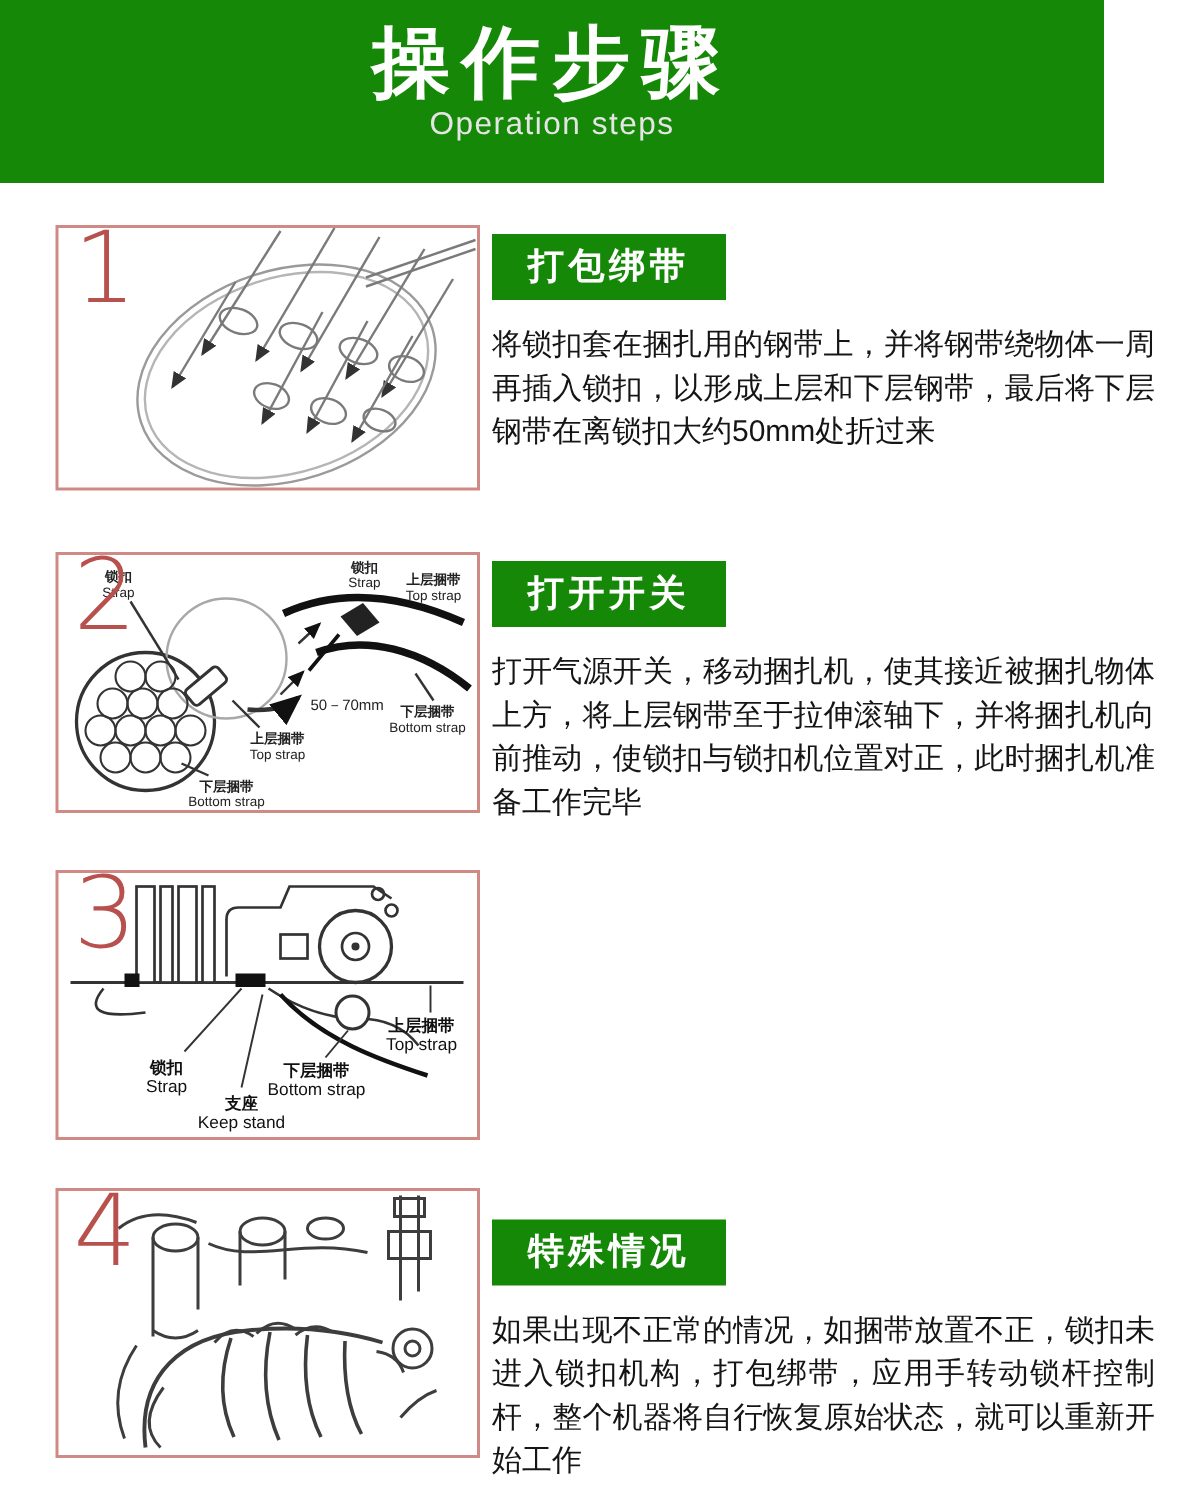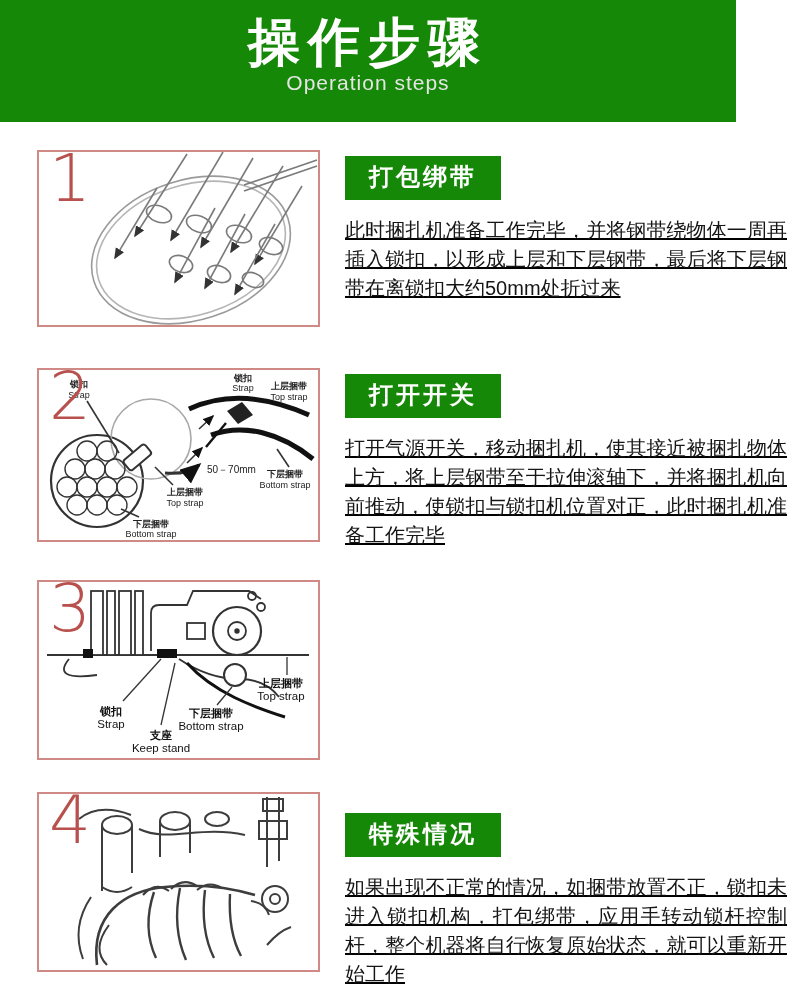--- a/index.html
+++ b/index.html
@@ -11,21 +11,21 @@
   .header .title{margin:0;padding-top:14px;font-size:52px;font-weight:bold;letter-spacing:8px;line-height:1.1;}
   .header .subtitle{margin:0;font-size:21px;font-weight:400;letter-spacing:1px;color:#e5e5e5;}
   
   .step{position:absolute;left:0;width:800px;}
   .s1{top:150px;} .s2{top:368px;} .s3{top:580px;} .s4{top:792px;}
   .illus{position:absolute;left:37px;top:0;width:283px;border:2px solid #d08a86;background:#fff;box-sizing:border-box;}
   .s1 .illus{height:177px;} .s2 .illus{height:174px;} .s3 .illus,.s4 .illus{height:180px;}
   .stepnum{position:absolute;left:10px;top:-6px;font-size:66px;line-height:1;font-weight:200;
            color:#b8514d;font-family:"DejaVu Sans",sans-serif;}
   .illus svg{position:absolute;left:0;top:0;width:100%;height:100%;}
-  .rightcol{position:absolute;left:345px;top:0;width:442px;text-decoration:underline;}
+  .rightcol{position:absolute;left:328px;top:0;width:442px;}
   .badge{display:inline-block;background:#168807;color:#fff;font-weight:bold;font-size:24px;
          letter-spacing:3px;padding:5px 24px 7px 24px;margin-top:6px;}
   .s3 .badge{margin-top:10px;} .s4 .badge{margin-top:21px;}
   .desc{margin:16px 0 0 0;font-size:20px;line-height:29px;color:#151515;text-align:justify;
         font-family:"Liberation Sans","DejaVu Sans",sans-serif;}
   
   .lblcn{font-size:9px;font-weight:bold;fill:#222;}
   .lblen{font-size:9px;fill:#222;}
   .lbl3cn{font-size:11px;font-weight:bold;fill:#111;}
   .lbl3en{font-size:11.5px;fill:#111;}
@@ -69,21 +69,21 @@
           <ellipse cx="232" cy="94" rx="12" ry="8" transform="rotate(20 232 94)"></ellipse>
           <ellipse cx="142" cy="112" rx="12" ry="8" transform="rotate(20 142 112)"></ellipse>
           <ellipse cx="180" cy="122" rx="12" ry="8" transform="rotate(20 180 122)"></ellipse>
           <ellipse cx="214" cy="128" rx="11" ry="7" transform="rotate(20 214 128)"></ellipse>
         </g>
       </svg>
       <div class="stepnum">1</div>
     </div>
     <div class="rightcol">
       <span class="badge">打包绑带</span>
-      <p class="desc">此时捆扎机准备工作完毕，并将钢带绕物体一周再插入锁扣，以形成上层和下层钢带，最后将下层钢带在离锁扣大约50mm处折过来</p>
+      <p class="desc">将锁扣套在捆扎用的钢带上，并将钢带绕物体一周再插入锁扣，以形成上层和下层钢带，最后将下层钢带在离锁扣大约50mm处折过来</p>
     </div>
   </div>
 
   <div class="step s2">
     <div class="illus">
       <svg viewBox="0 0 279 168">
         <defs>
           <marker id="ah2" markerWidth="8" markerHeight="8" refX="6" refY="3" orient="auto">
             <path d="M0,0 L7,3 L0,6 Z" fill="#111"></path>
           </marker>

